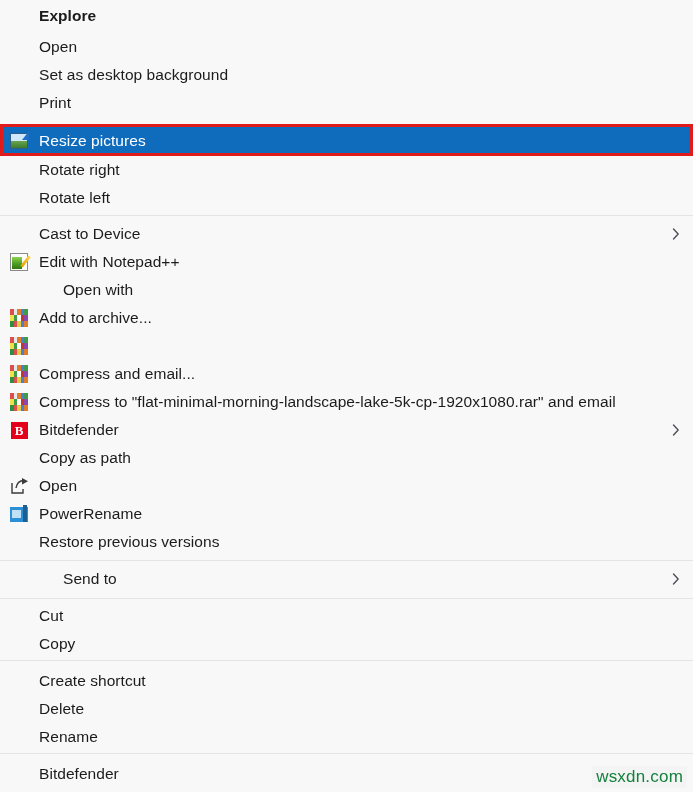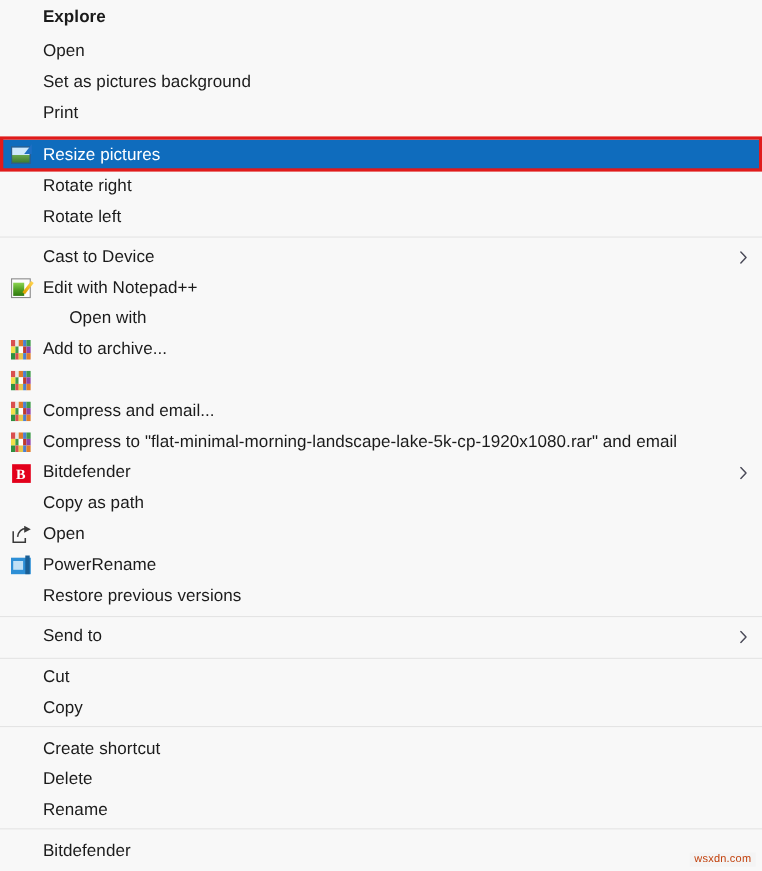--- a/index.html
+++ b/index.html
@@ -85,22 +85,22 @@
     left: 0;
     width: 693px;
     height: 1px;
     background: #e4e4e4;
   }
 
   .watermark {
     position: absolute;
     right: 6px;
     bottom: 4px;
-    font-size: 10px;
-    color: #c2410c;
+    font-size: 17px;
+    color: #15803d;
     background: #f4f4f4;
     padding: 1px 4px;
     letter-spacing: 0.2px;
   }
 
   
   .ic { display: block; }
 
   
   .ic-resize {
@@ -202,21 +202,21 @@
         <span class="label">Explore</span>
         <span class="chevron"></span>
       </div>
       <div class="menu-item" style="position: absolute; left: 0px; width: 693px; top: 33px;">
         <span class="icon-slot"></span>
         <span class="label">Open</span>
         <span class="chevron"></span>
       </div>
       <div class="menu-item" style="position: absolute; left: 0px; width: 693px; top: 61px;">
         <span class="icon-slot"></span>
-        <span class="label">Set as pictures background</span>
+        <span class="label">Set as desktop background</span>
         <span class="chevron"></span>
       </div>
       <div class="menu-item" style="position: absolute; left: 0px; width: 693px; top: 89px;">
         <span class="icon-slot"></span>
         <span class="label">Print</span>
         <span class="chevron"></span>
       </div>
       <div class="menu-item selected" style="position: absolute; left: 0px; width: 693px; top: 127px;">
         <span class="icon-slot">
           <span class="ic ic-resize"></span>
@@ -385,21 +385,21 @@
           <span class="ic ic-pwr"></span>
         </span>
         <span class="label">PowerRename</span>
         <span class="chevron"></span>
       </div>
       <div class="menu-item" style="position: absolute; left: 0px; width: 693px; top: 528px;">
         <span class="icon-slot"></span>
         <span class="label">Restore previous versions</span>
         <span class="chevron"></span>
       </div>
-      <div class="menu-item" style="position: absolute; left: 0px; width: 693px; top: 565px;">
+      <div class="menu-item" style="position: absolute; left: 0px; width: 693px; top: 565px; gap: 24px;">
         <span class="icon-slot"></span>
         <span class="label">Send to</span>
         <span class="chevron">
           <svg width="8" height="12" viewBox="0 0 8 12">
             <path d="M1.5 1 L6.2 6 L1.5 11" fill="none" stroke="#4a4a58" stroke-width="1.3" stroke-linecap="round" stroke-linejoin="round"></path>
           </svg>
         </span>
       </div>
       <div class="menu-item" style="position: absolute; left: 0px; width: 693px; top: 602px;">
         <span class="icon-slot"></span>

